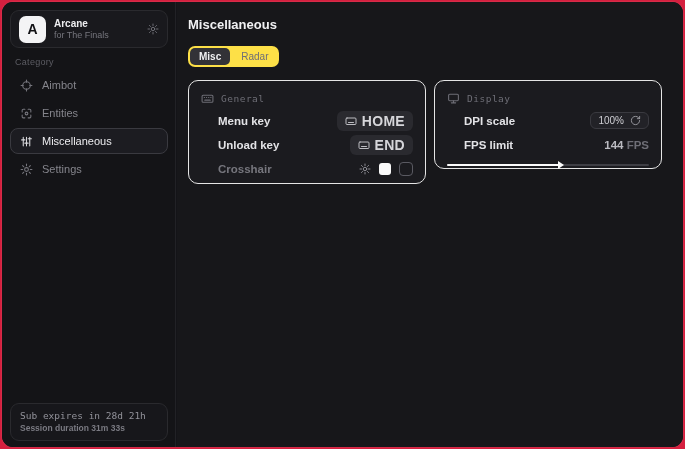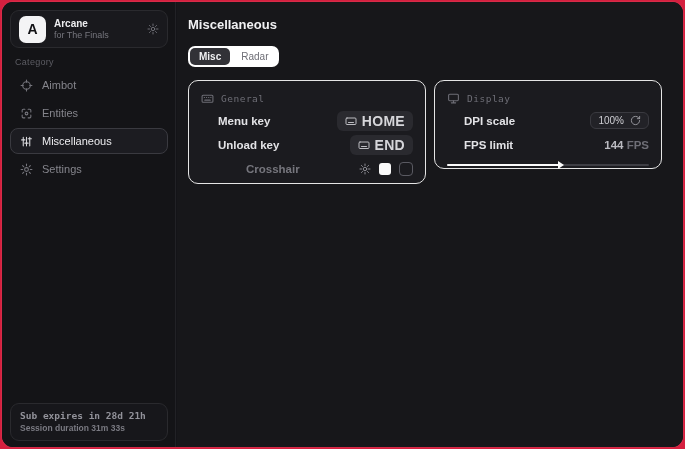--- a/index.html
+++ b/index.html
@@ -52,34 +52,34 @@
   .nav-item .nav-icon { display:flex; color:#75757c; margin-right:9px; }
   .nav-item.active {
     background:#1c1c21; border-color:#3a3a40; color:#ececef;
   }
   .nav-item.active .nav-icon { color:#d9d9dd; }
   .side-status {
     position:absolute; left:8px; bottom:6px; width:158px; height:38px;
     border:1px solid #2a2a2e; border-radius:9px; background:#17171b;
     padding:5px 9px;
   }
-  .status-l1 { color:#92929a; font-size:9.5px; font-family:"DejaVu Sans Mono", monospace; line-height:13px; white-space:nowrap;font-weight:bold; }
+  .status-l1 { color:#92929a; font-size:9.5px; font-family:"DejaVu Sans Mono", monospace; line-height:13px; white-space:nowrap; }
   .status-l2 { color:#7a7a82; font-size:8.5px; font-weight:bold; line-height:12px; white-space:nowrap; }
   
   .main {
     position:absolute; left:175px; top:0; right:0; bottom:0;
     background:#17171a;
   }
   .page-title {
     position:absolute; left:11px; top:15px;
     color:#f1f1f3; font-size:13px; font-weight:bold;
   }
   .tabs {
     position:absolute; left:11px; top:44px;
-    display:flex; gap:2px; background:#ffffff; border-radius:7px; padding:2px;
+    display:flex; gap:2px; background:#fde047; border-radius:7px; padding:2px;
   }
   .tab {
     font-size:10px; padding:3px 9px; border-radius:5px;
     color:#6e6e76;
   }
   .tab.active { background:#323237; color:#f0f0f2; font-weight:bold; }
   .card {
     position:absolute; background:#1b1b1f;
     border:1px solid #e5e5e5; border-radius:10px;
     padding:10px 12px;
@@ -90,21 +90,21 @@
     display:flex; align-items:center; gap:7px;
     color:#6e6e76; font-size:9.5px; font-family:"DejaVu Sans Mono", monospace;
     letter-spacing:0.5px; height:14px;
   }
   .card-head .ch-icon { display:flex; color:#6e6e76; }
   .row {
     display:flex; align-items:center; justify-content:space-between;
     height:17px; margin-top:7px;
   }
   .row-label { color:#e3e3e6; font-size:11.5px; font-weight:bold;padding-left:17px; }
-  .row-label.muted { color:#76767d;margin-left:28px; }
+  .row-label.muted { color:#76767d; }
   .keybind {
     display:flex; align-items:center; gap:5px;
     background:#2a2a2f; border-radius:6px; padding:2px 8px;
     color:#d6d6da; font-size:14px; font-weight:bold; letter-spacing:0.3px;text-align:center;
   }
   .keybind .kb-icon { display:flex; color:#bdbdc2; }
   .cross-controls { display:flex; align-items:center; gap:8px; }
   .mini-gear { color:#8d8d94; display:flex; }
   .swatch { width:12px; height:12px; border-radius:3px; background:#fafafa; }
   .checkbox { width:14px; height:14px; border-radius:4px; border:1.5px solid #5a5a62; background:transparent; }

